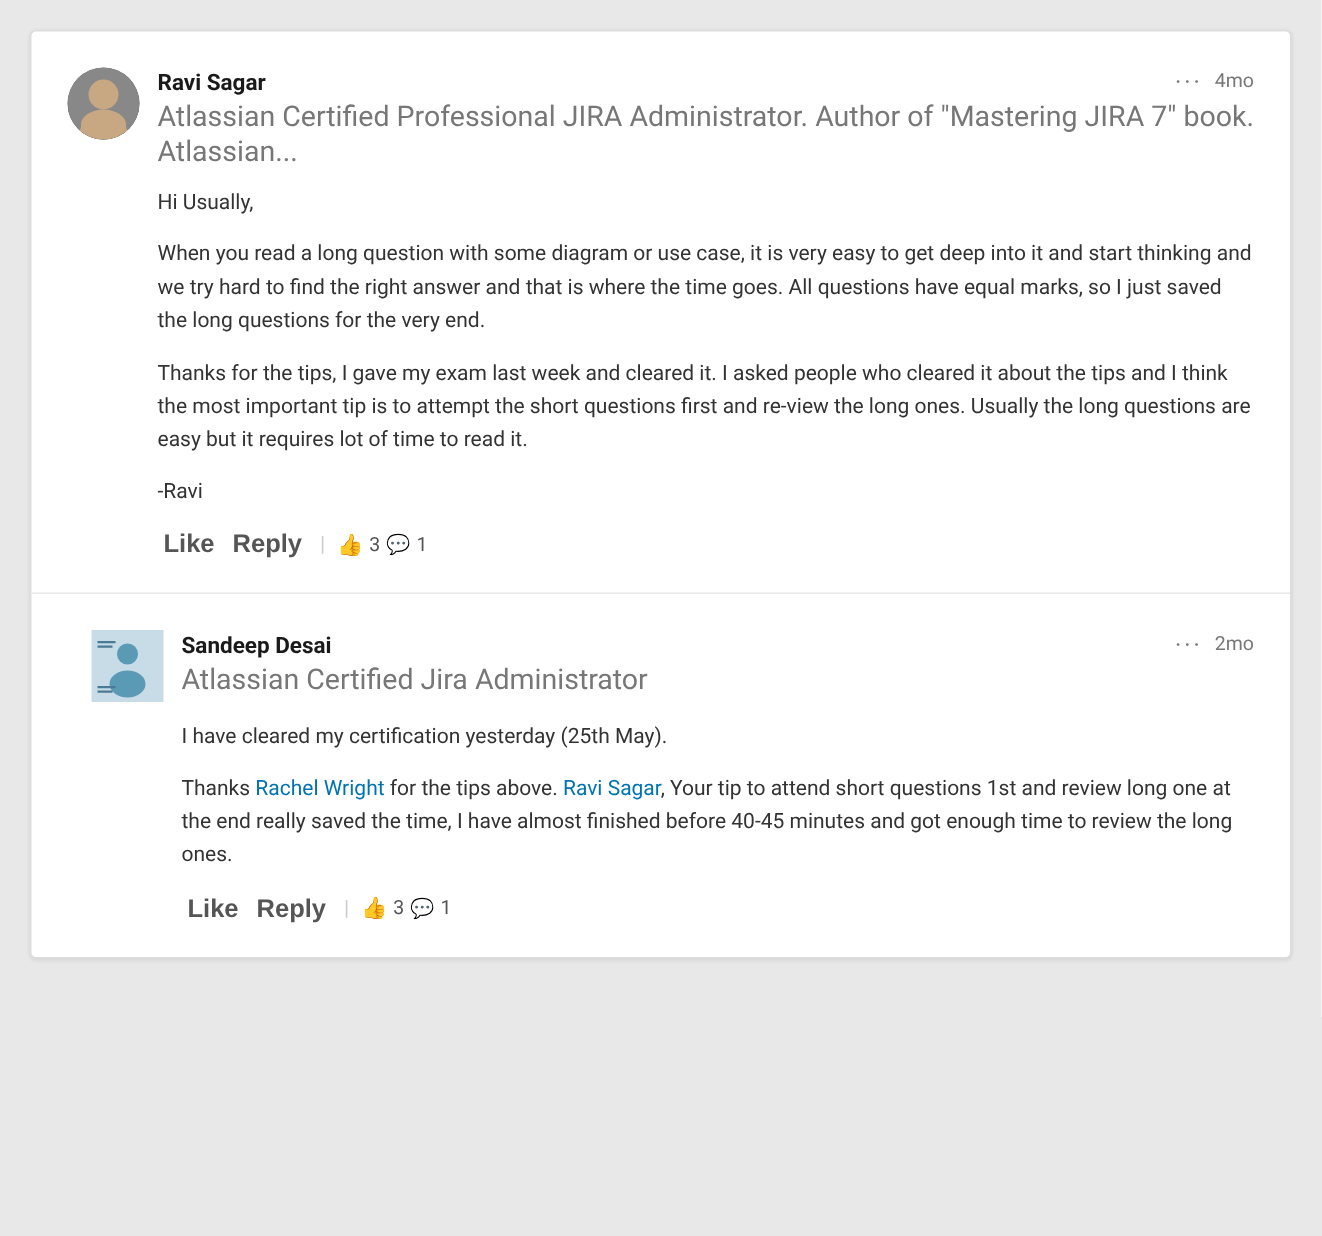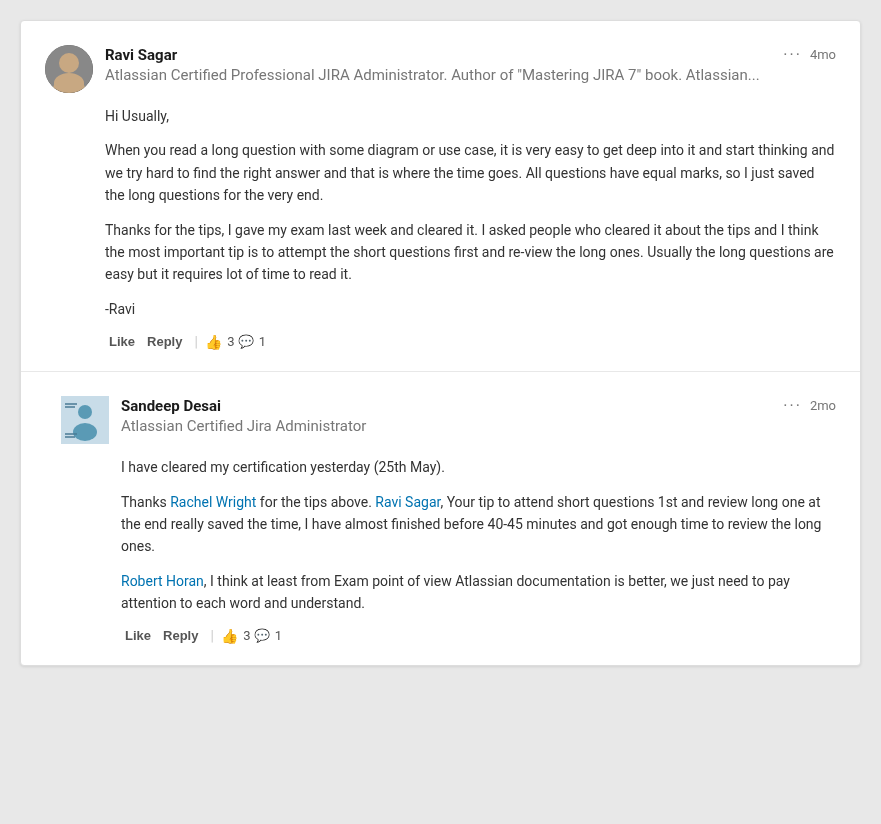--- a/index.html
+++ b/index.html
@@ -60,21 +60,21 @@
       letter-spacing: 2px;
       font-size: 16px;
       cursor: pointer;
     }
     .timestamp {
       color: #777;
       font-size: 13px;
     }
     .subtitle {
       color: #777;
-      font-size: 15px;
+      font-size: 19px;
       margin-top: 2px;
     }
     .comment-body {
       margin-left: 60px;
     }
     .comment-text {
       line-height: 1.6;
       color: #333;
       margin-bottom: 12px;
     }
@@ -92,21 +92,21 @@
     .actions-row {
       display: flex;
       align-items: center;
       gap: 4px;
       margin-top: 12px;
     }
     .action-btn {
       background: none;
       border: none;
       cursor: pointer;
-      font-size: 13px;
+      font-size: 17px;
       color: #555;
       padding: 2px 4px;
       font-weight: 600;
       text-align: center;
     }
     .action-separator {
       color: #ccc;
       margin: 0 4px;
     }
     .reaction-group {
@@ -248,21 +248,20 @@
           </div>
         </div>
         <div class="subtitle">Atlassian Certified Jira Administrator</div>
       </div>
     </div>
 
     <div class="comment-body">
       <div class="comment-text">
         <p>I have cleared my certification yesterday (25th May).</p>
         <p>Thanks <a class="link-text" href="#">Rachel Wright</a> for the tips above. <a class="link-text" href="#">Ravi Sagar</a>, Your tip to attend short questions 1st and review long one at the end really saved the time, I have almost finished before 40-45 minutes and got enough time to review the long ones.</p>
-        <p><a class="link-text" href="#">Robert Horan</a>, I think at least from Exam point of view Atlassian documentation is better, we just need to pay attention to each word and understand.</p>
       </div>
       <div class="actions-row">
         <button class="action-btn">Like</button>
         <button class="action-btn">Reply</button>
         <span class="action-separator">|</span>
         <div class="reaction-group">
           <span class="reaction-icon">👍</span>
           <span class="reaction-count">3</span>
         </div>
         <div class="reaction-group">

